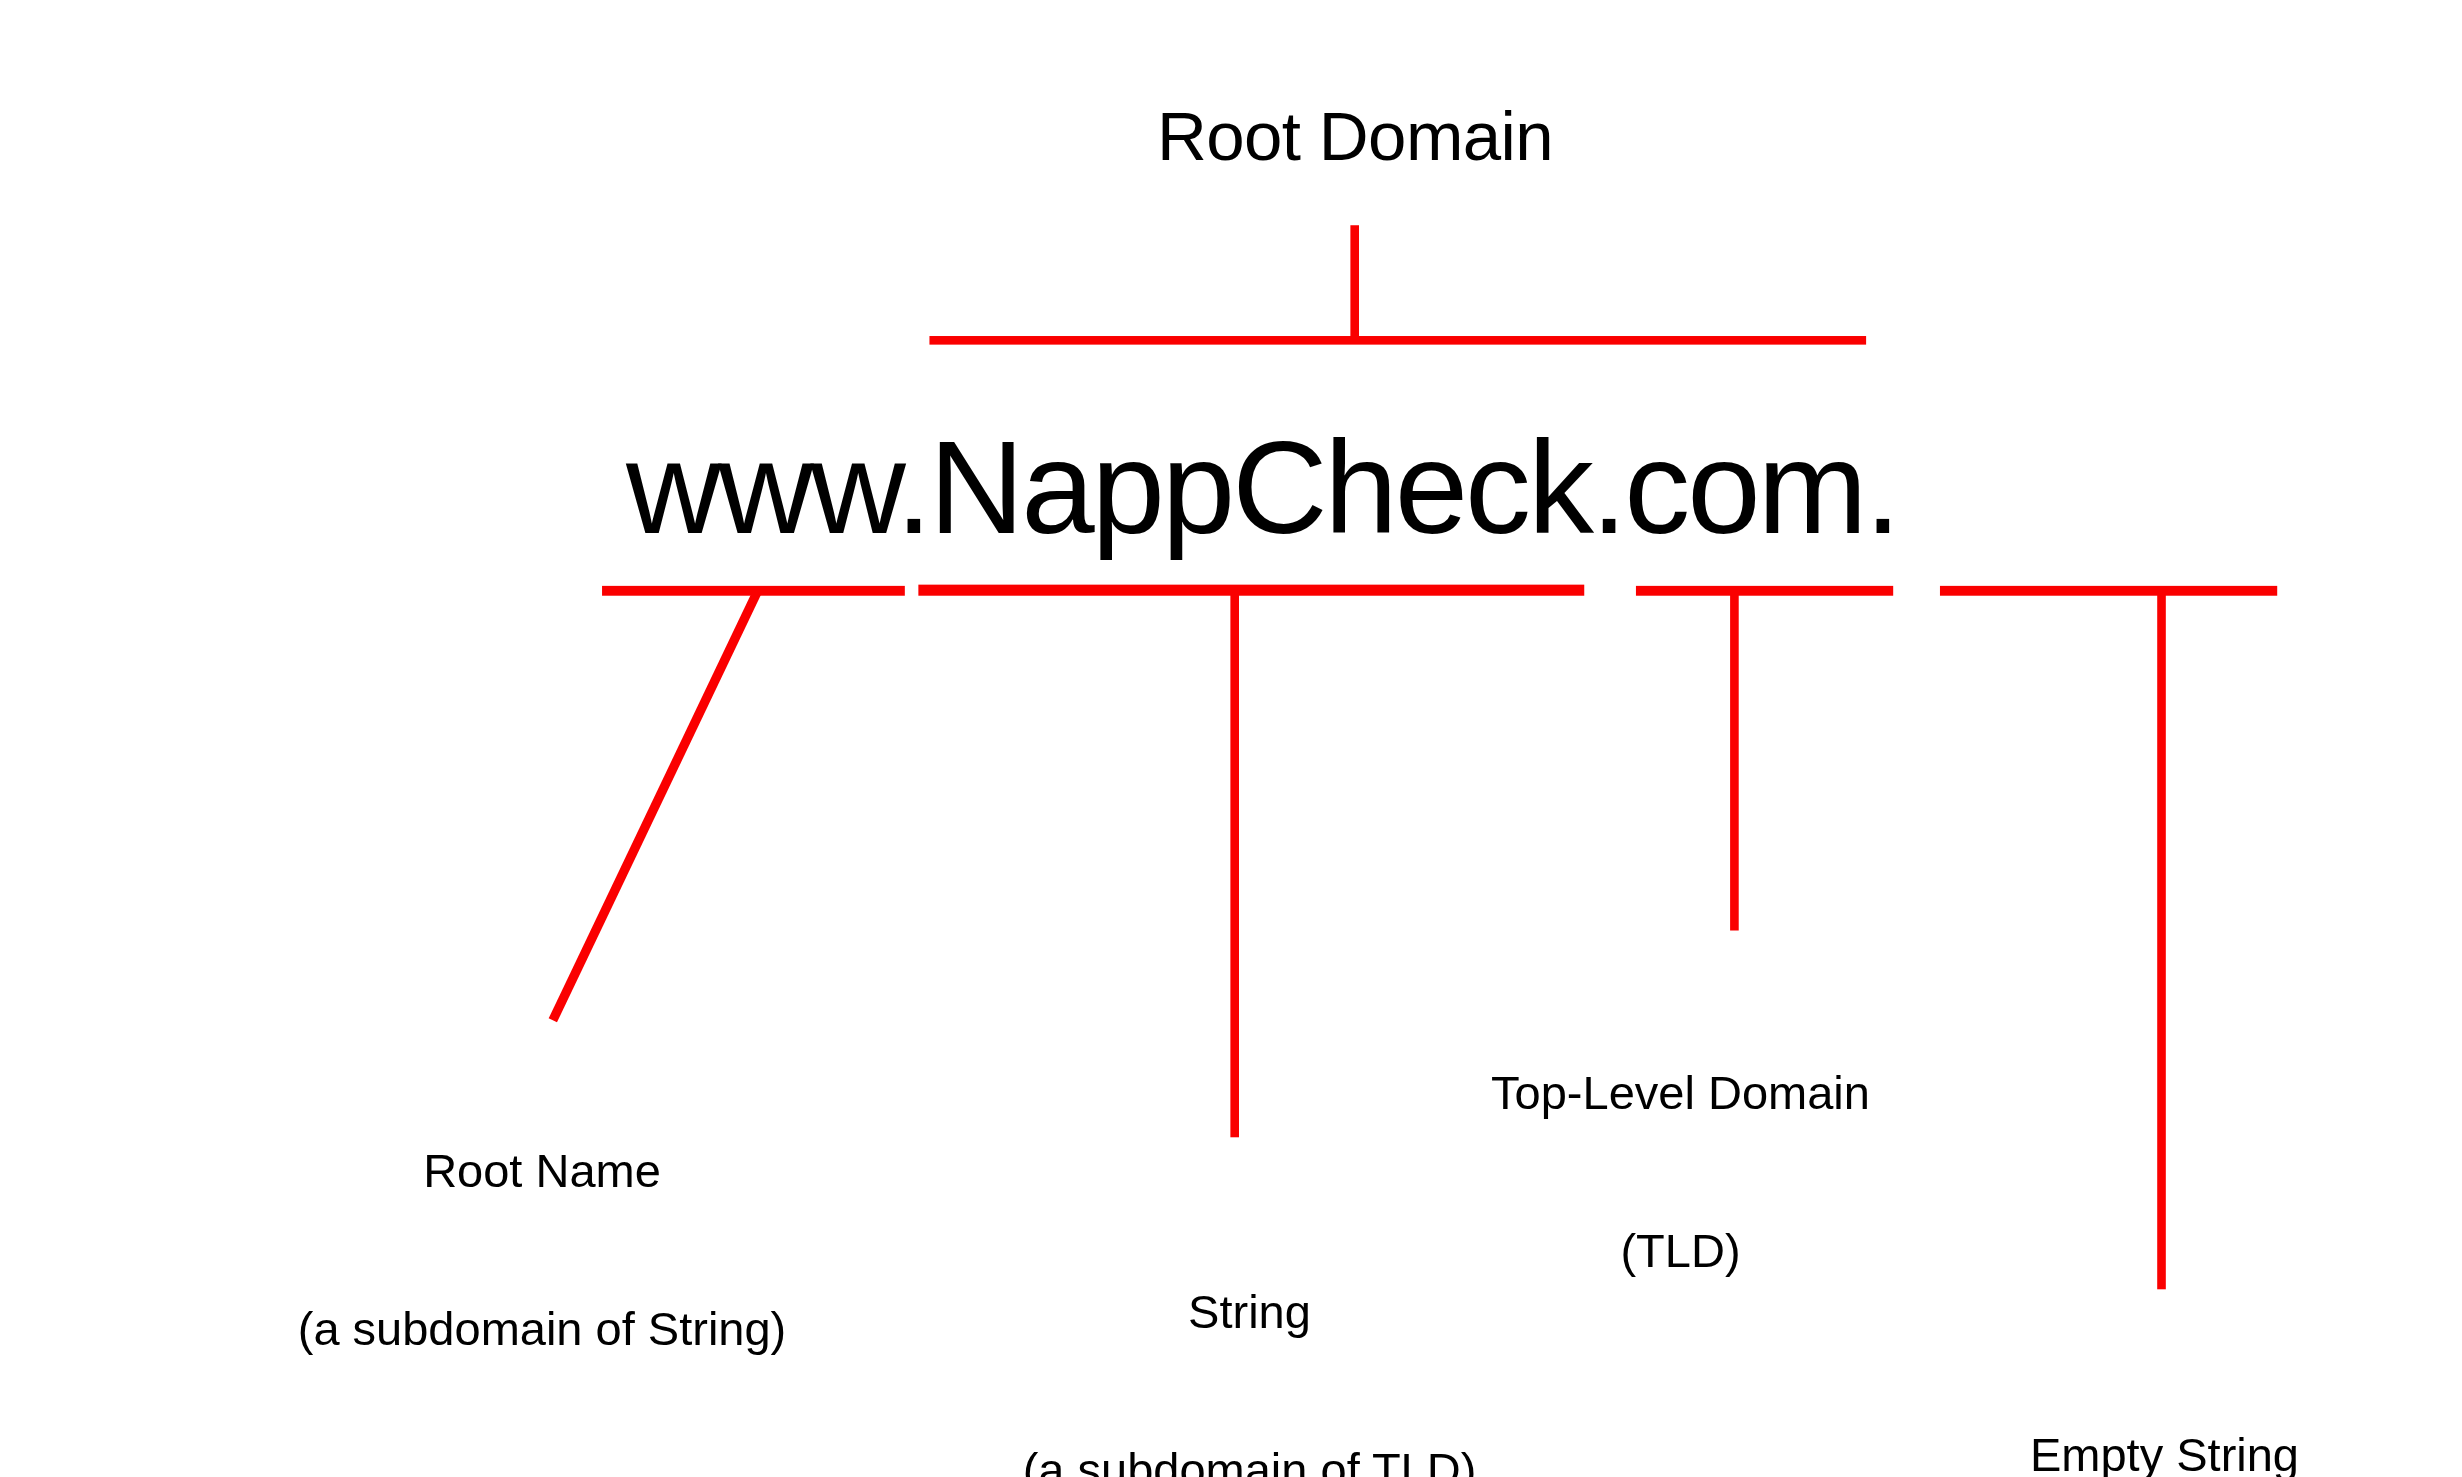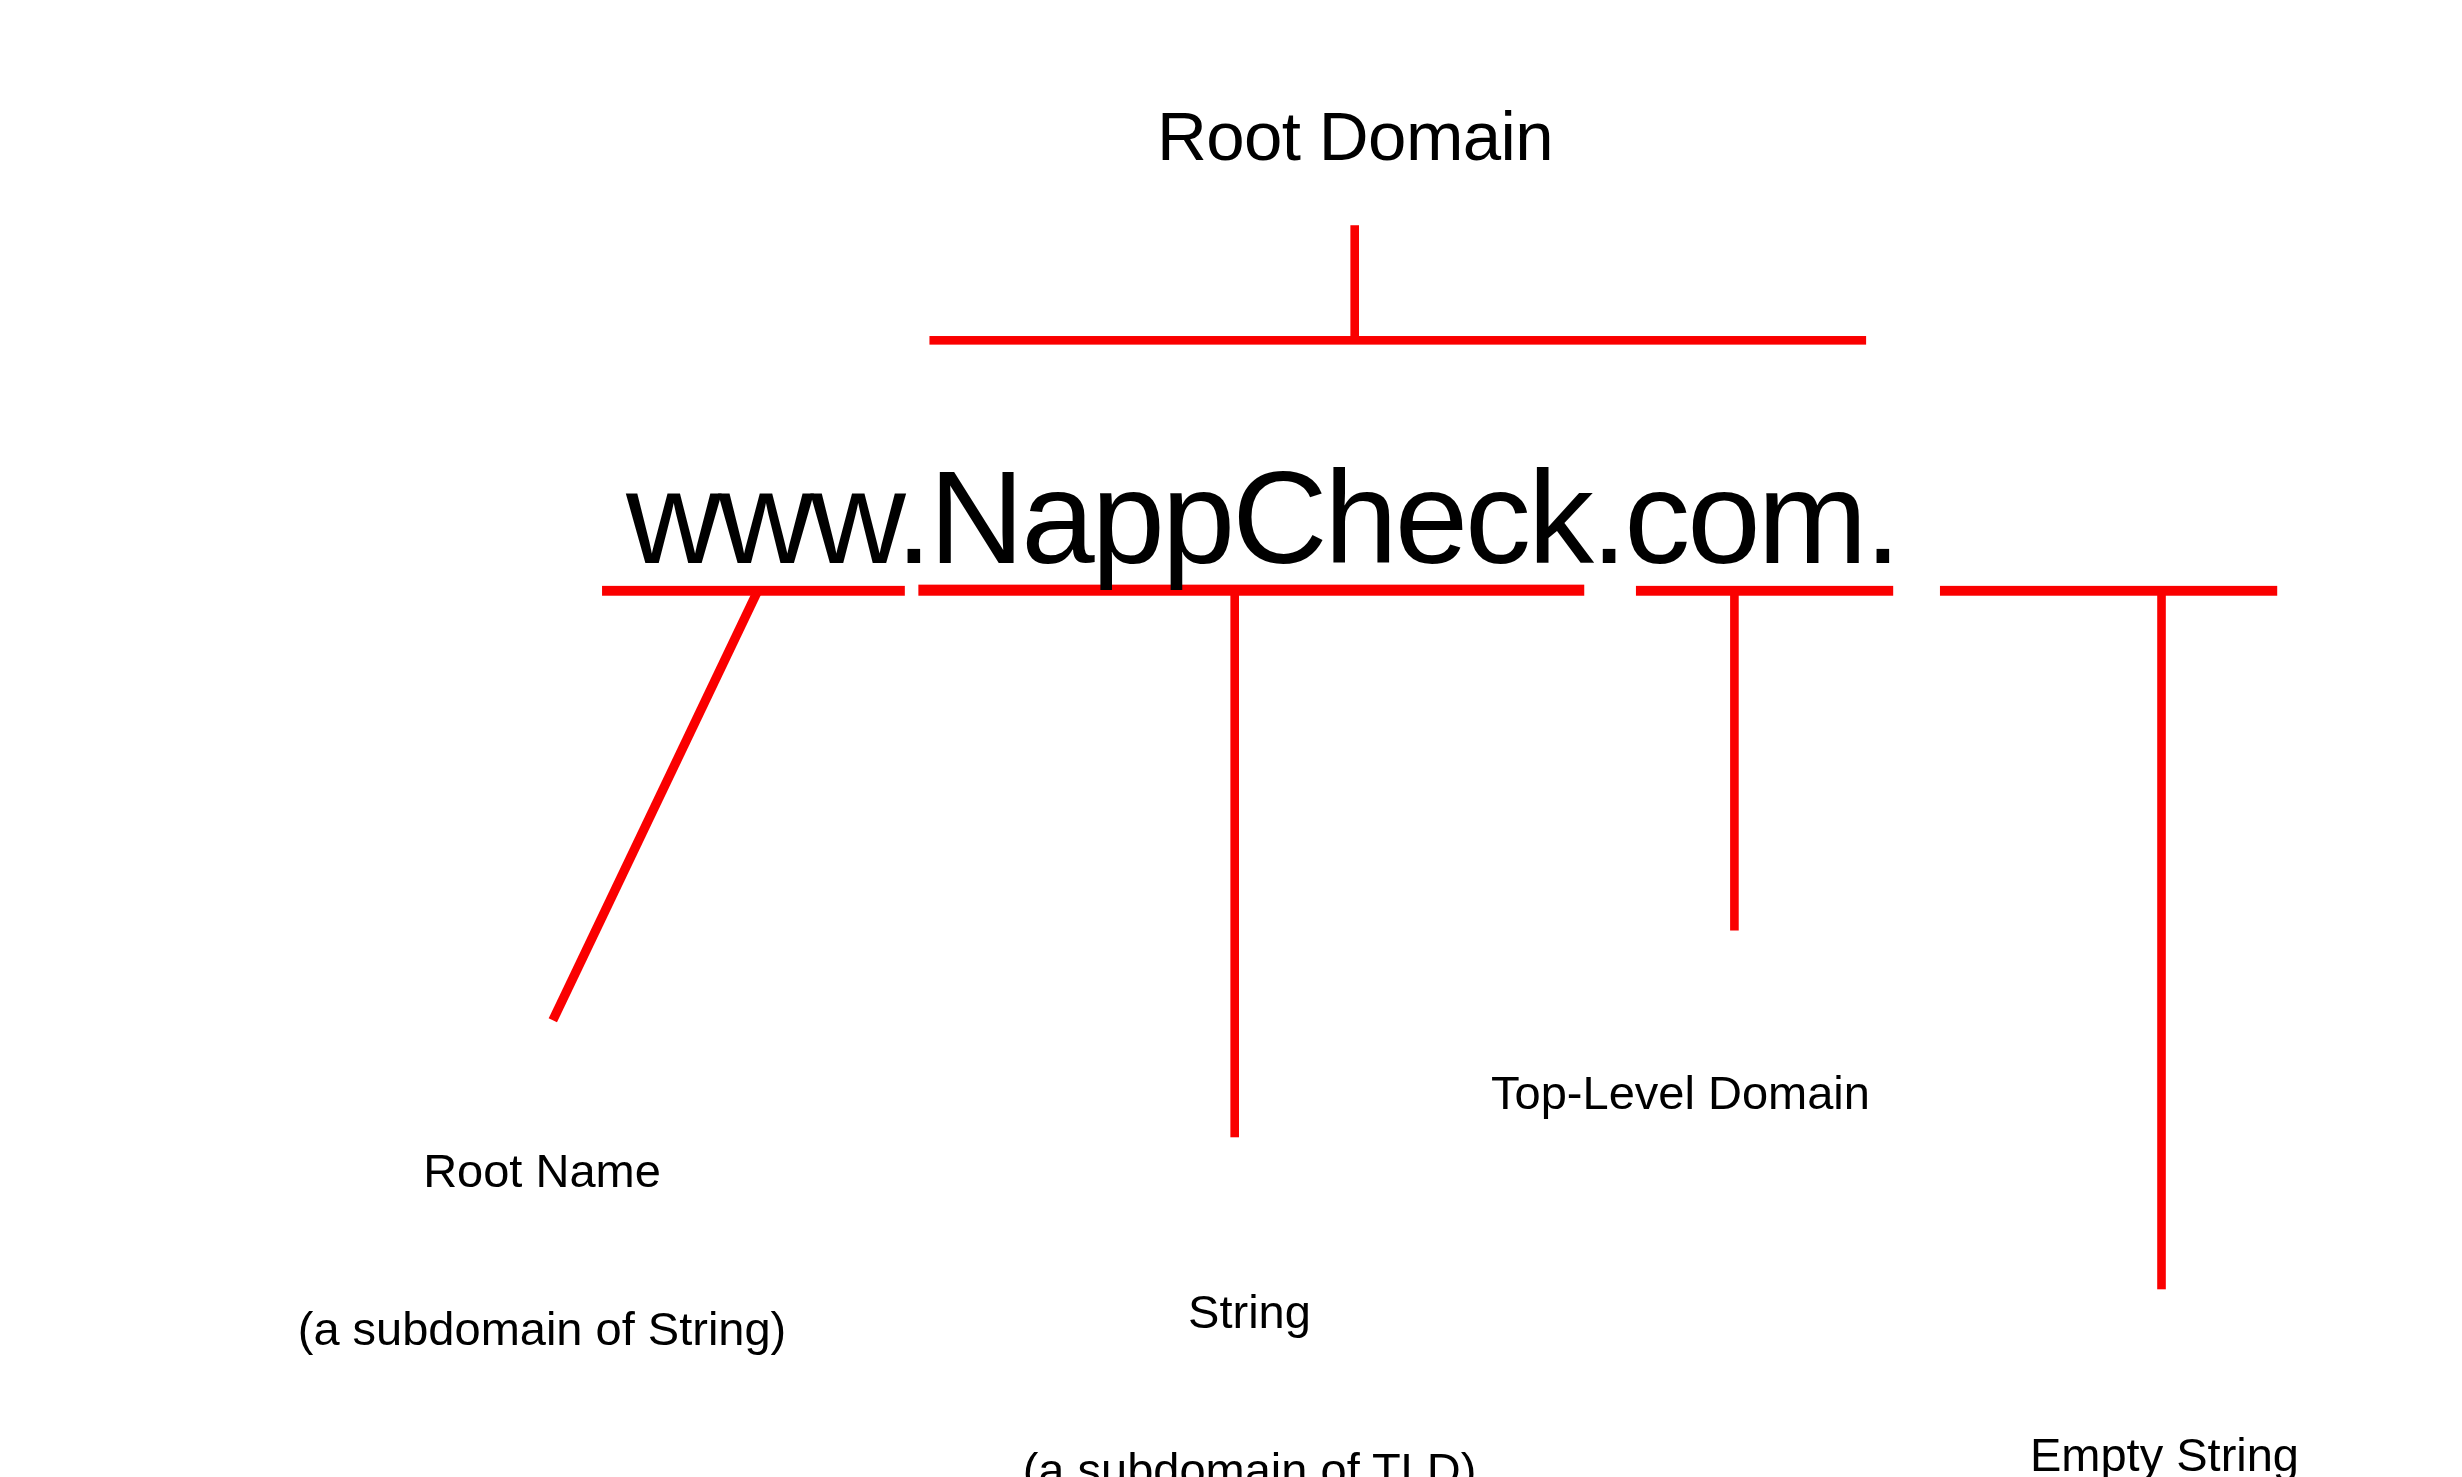--- a/index.html
+++ b/index.html
@@ -42,21 +42,20 @@
     letter-spacing: -0.6px;
   }
   
   #domain-string {
     left: 431px;
     top: 422px;
     width: 1662px;
     font-size: 132px;
     letter-spacing: -3.1px;
     line-height: 1;
-    margin-top: 30px;
   }
   
   #host-name-label {
     left: 18.5px;
     top: 1040px;
     width: 1047px;
     font-size: 47px;
   }
   
   #domain-label {
@@ -120,20 +119,21 @@
     <span class="sub">(a subdomain of String)</span>
   </div>
 
   <div class="lbl" id="domain-label">
     <span class="sub">String</span>
     <span class="sub">(a subdomain of TLD)</span>
   </div>
 
   <div class="lbl" id="tld-label">
     <span class="sub">Top-Level Domain</span>
+    <span class="sub">(TLD)</span>
   </div>
 
   <div class="lbl" id="empty-string-label">
     <span class="sub">Empty String</span>
   </div>
 
 </div>
 
 
 </body></html>

